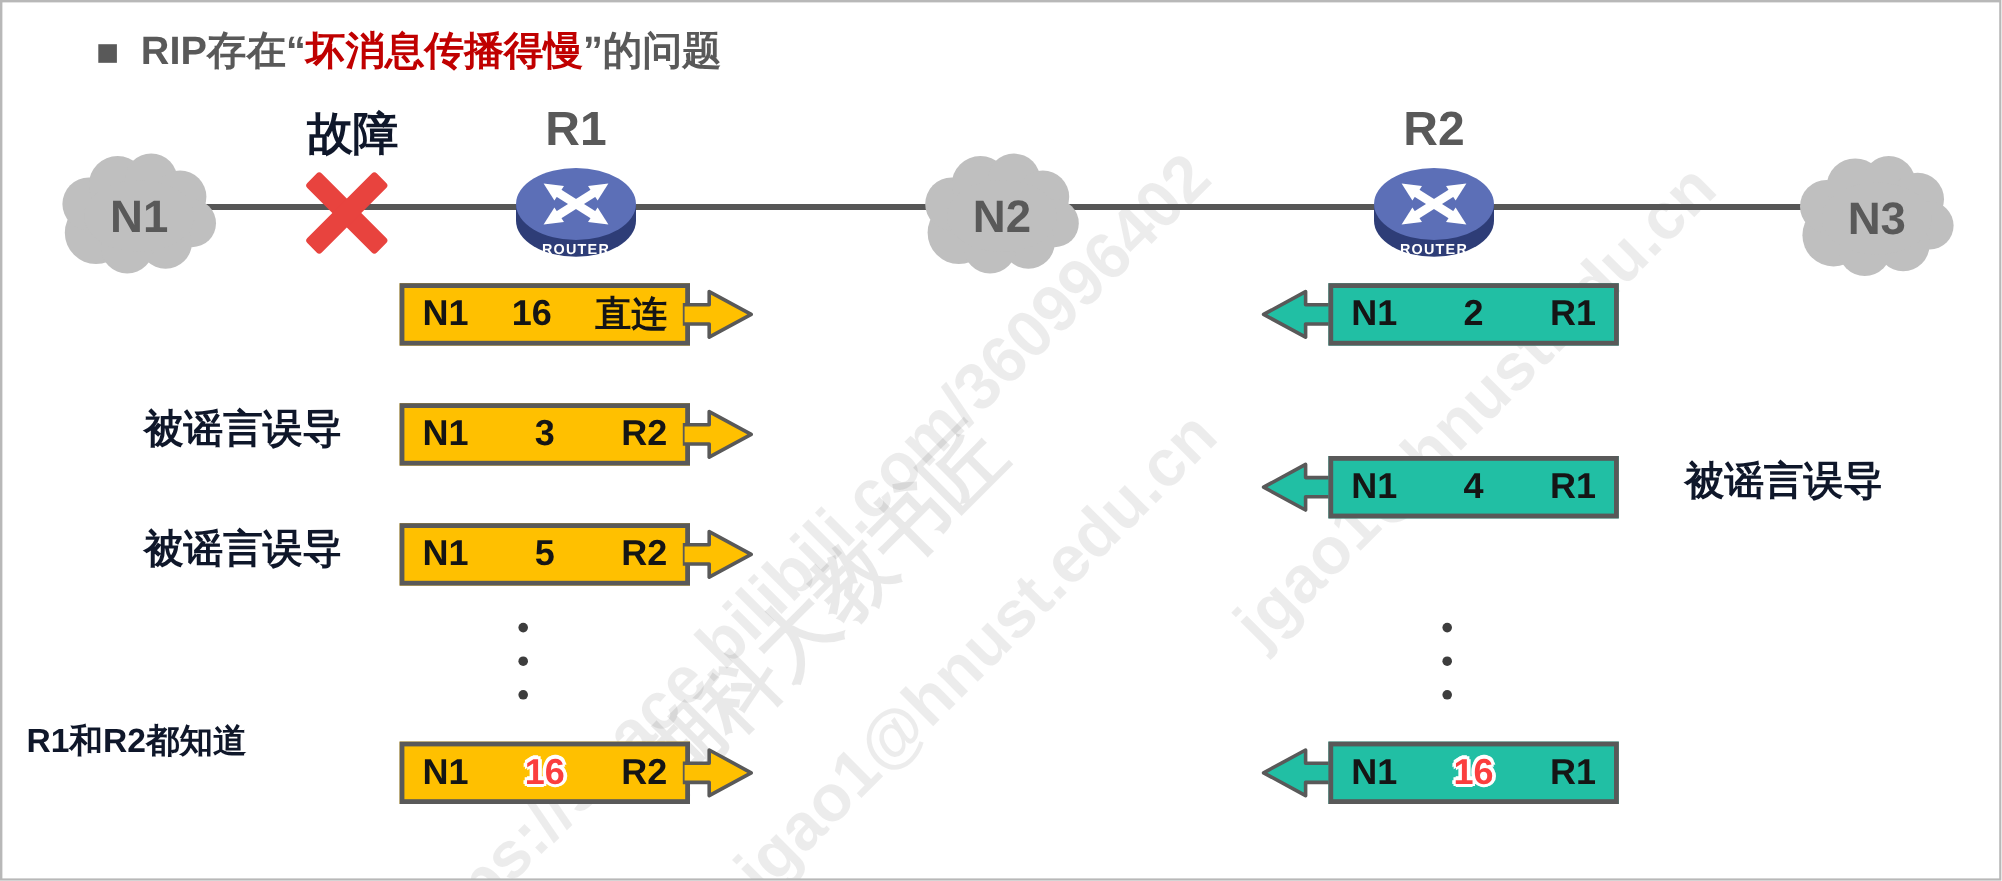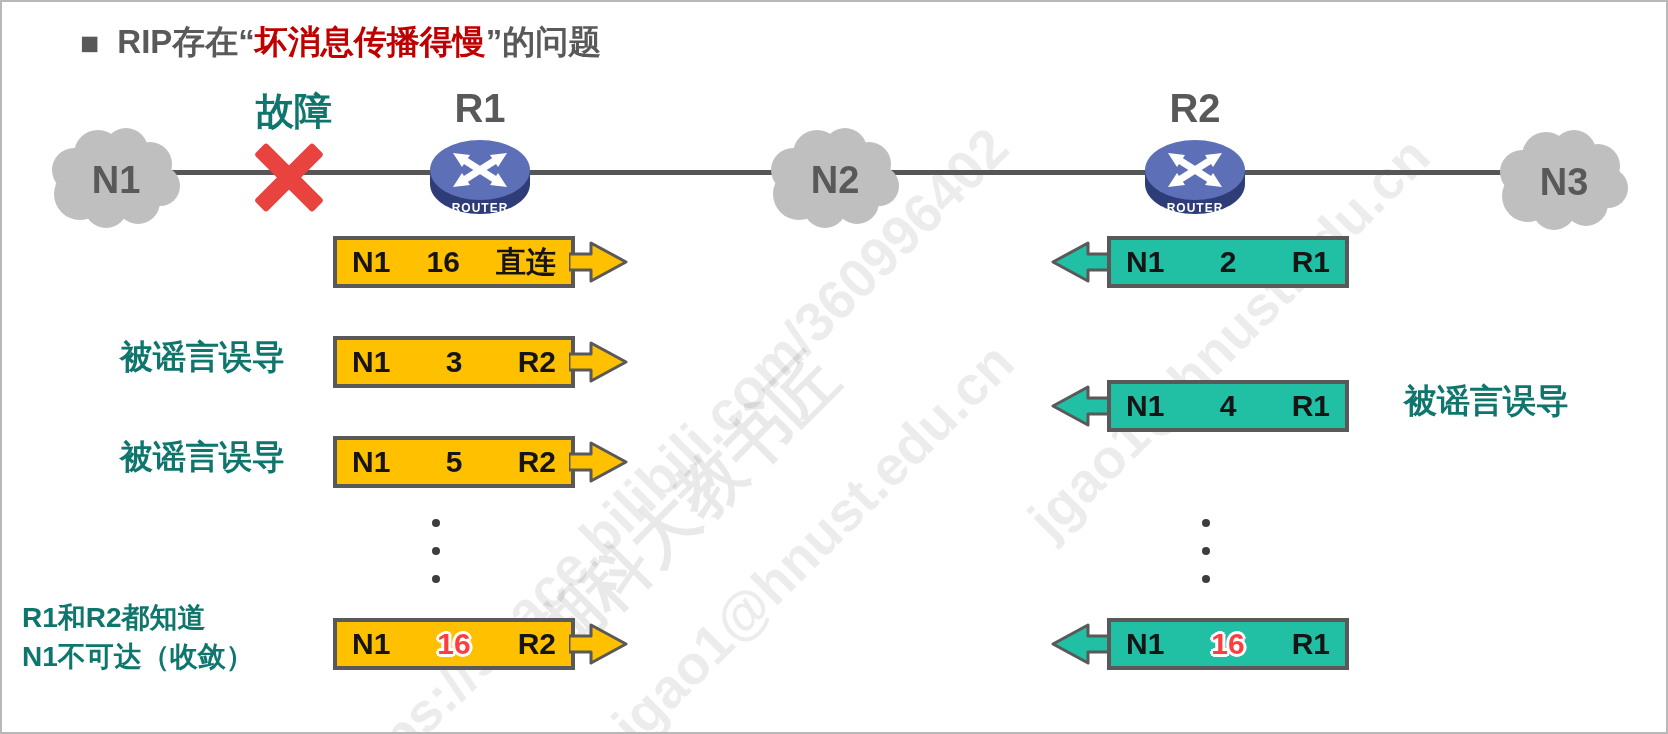--- a/index.html
+++ b/index.html
@@ -28,21 +28,21 @@
   .net-line{left:166px;top:168px;width:1338px;height:5px;background:#565656;z-index:1;}
   .cloud{width:150px;height:110px;z-index:2;}
   .router{width:104px;height:88px;z-index:2;}
   .rlabel{width:104px;text-align:center;font-size:40px;font-weight:bold;color:#595959;z-index:2;}
   .xwrap{left:250px;top:138px;width:74px;height:74px;z-index:3;}
   .xbar{position:absolute;left:-4px;top:29px;width:82px;height:17px;background:#E8433E;border-radius:3px;}
   .xbar.a{transform:rotate(45deg);}
   .xbar.b{transform:rotate(-45deg);}
   
   .redlab{
-    font-size:33px;font-weight:bold;color:#0f766e;z-index:3;
+    font-size:33px;font-weight:bold;color:#0f172a;z-index:3;
     text-shadow:-2px -2px 0 #fff,2px -2px 0 #fff,-2px 2px 0 #fff,2px 2px 0 #fff,
                 -3px 0 0 #fff,3px 0 0 #fff,0 -3px 0 #fff,0 3px 0 #fff;
   }
   .fault{left:240px;top:84px;width:104px;text-align:center;font-size:38px;}
   .note-l2{left:108px;top:333px;width:185px;text-align:center;}
   .note-l3{left:108px;top:433px;width:185px;text-align:center;}
   .note-r2{left:1392px;top:377px;width:185px;text-align:center;}
   .converge{left:20px;top:596px;font-size:28px;line-height:39px;}
   
   .msgbox{
@@ -202,21 +202,20 @@
   </svg>
 
   <div class="dots" style="left:430px;top:517px;">
       <i></i>
       <i></i>
       <i></i>
     </div>
 
   <div class="abs redlab converge">
     <div>R1和R2都知道</div>
-    <div>N1不可达（收敛）</div>
   </div>
   <div class="msgbox orange" style="left:331px;top:616px;">
     <span>N1</span>
     <span class="metric-red">16</span>
     <span>R2</span>
   </div>
   <svg class="arrow-svg" style="left:567px;top:619px;" viewBox="0 0 60 46">
     <polygon class="arr-orange" points="0,15 22,15 22,4 57,23 22,42 22,31 0,31"></polygon>
   </svg>
 

